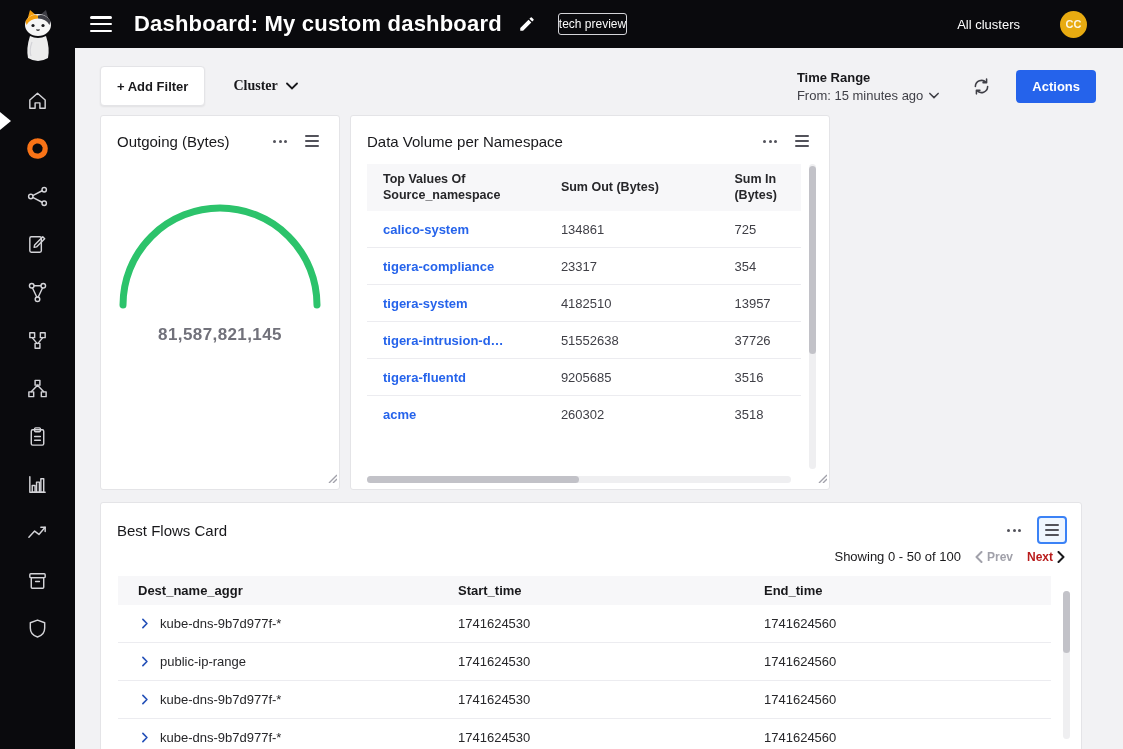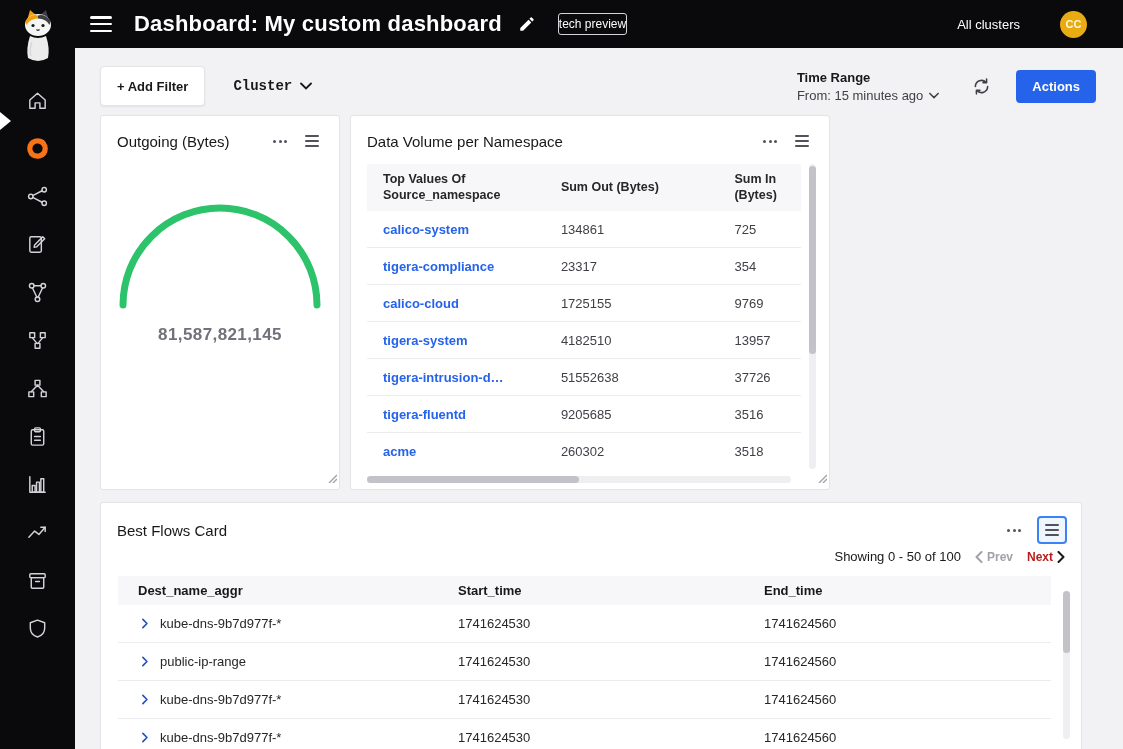--- a/index.html
+++ b/index.html
@@ -27,21 +27,21 @@
   .sb-nav{display:flex;flex-direction:column;align-items:center;width:100%;margin-top:6px;}
   .sb-item{width:100%;height:48px;display:flex;align-items:center;justify-content:center;cursor:pointer;position:relative;}
   .sb-item svg{stroke:#d4d4d8;fill:none;stroke-width:1.5;stroke-linecap:round;stroke-linejoin:round;}
   .sb-item.active::before{content:"";position:absolute;left:0;top:-12px;width:0;height:0;
     border-top:9px solid transparent;border-bottom:9px solid transparent;border-left:11px solid #ffffff;}
   
   .filterbar{position:absolute;left:100px;right:27px;top:65px;height:42px;display:flex;align-items:center;}
   .btn-addfilter{background:#fff;border:1px solid #e4e4e7;border-radius:4px;padding:0 16px;height:40px;
     font-size:13px;font-weight:600;color:#18181b;display:flex;align-items:center;cursor:pointer;
     box-shadow:0 1px 2px rgba(0,0,0,.07);font-family:inherit;}
-  .dd-cluster{margin-left:22px;background:transparent;border:none;font-family:Liberation Mono, monospace;font-size:14px;font-weight:600;
+  .dd-cluster{margin-left:22px;background:transparent;border:none;font-family:Liberation Serif, serif;font-size:14px;font-weight:600;
     color:#18181b;display:flex;align-items:center;gap:8px;cursor:pointer;}
   .timerange{margin-left:auto;text-align:left;margin-right:26px;}
   .timerange .tr-label{font-size:13px;font-weight:700;color:#18181b;}
   .timerange .tr-value{font-size:13px;color:#3f3f46;margin-top:3px;display:flex;align-items:center;gap:6px;cursor:pointer;}
   .btn-refresh{background:transparent;border:none;cursor:pointer;margin-right:18px;display:flex;align-items:center;}
   .btn-actions{background:#2563eb;color:#fff;border:none;border-radius:4px;height:33px;padding:0 16px;
     font-size:13px;font-weight:600;font-family:inherit;cursor:pointer;}
   
   .card{position:absolute;background:#fff;border:1px solid #e4e4e7;border-radius:3px;box-sizing:border-box;}
   .card-head{display:flex;align-items:center;padding:13px 14px 8px 16px;}
@@ -289,25 +289,20 @@
             <td><span class="ns-link">calico-system</span></td>
             <td>134861</td>
             <td>725</td>
           </tr>
           <tr>
             <td><span class="ns-link">tigera-compliance</span></td>
             <td>23317</td>
             <td>354</td>
           </tr>
           <tr>
-            <td><span class="ns-link">calico-cloud</span></td>
-            <td>1725155</td>
-            <td>9769</td>
-          </tr>
-          <tr>
             <td><span class="ns-link">tigera-system</span></td>
             <td>4182510</td>
             <td>13957</td>
           </tr>
           <tr>
             <td><span class="ns-link">tigera-intrusion-d…</span></td>
             <td>51552638</td>
             <td>37726</td>
           </tr>
           <tr>

